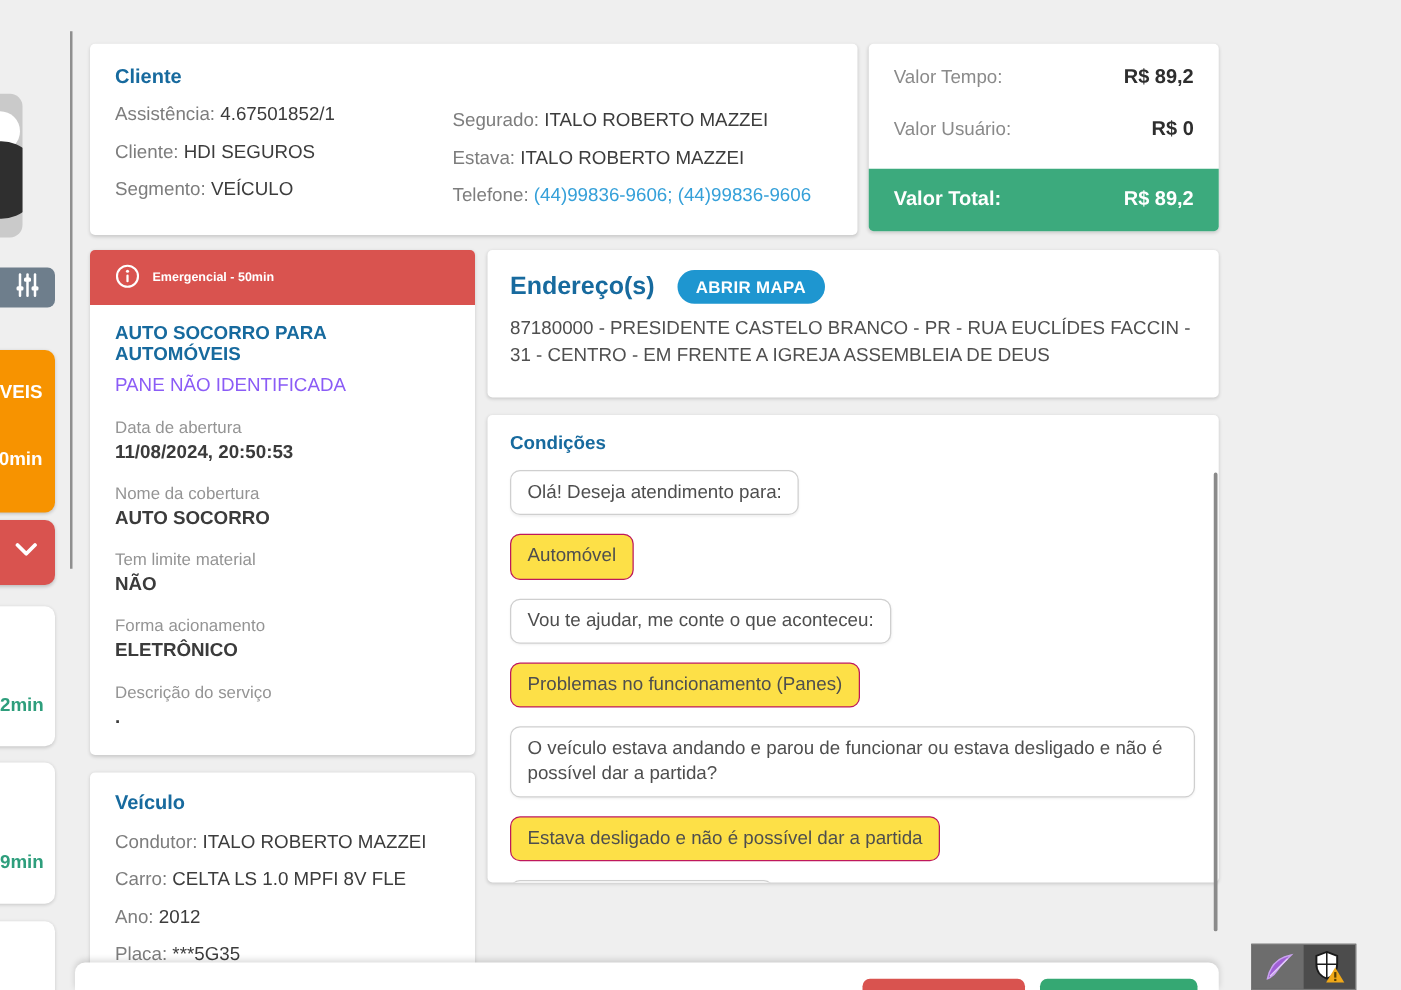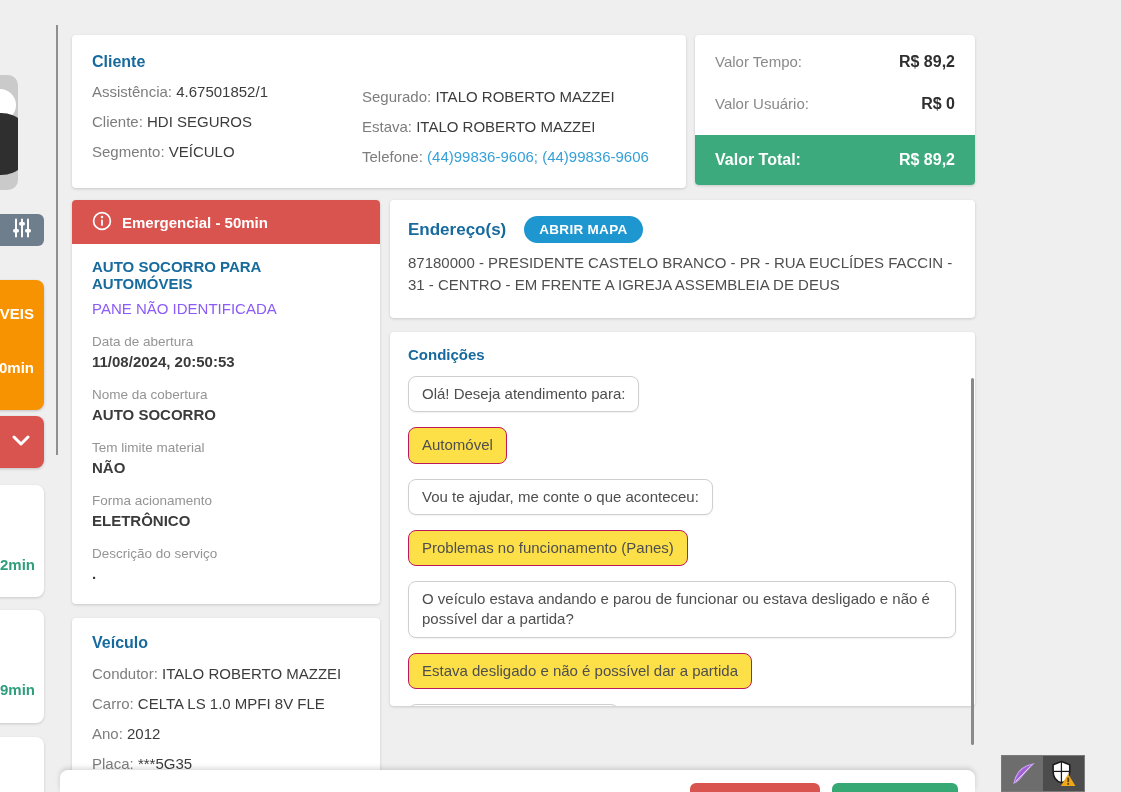--- a/index.html
+++ b/index.html
@@ -48,21 +48,21 @@
   .bill-row { display:flex; justify-content:space-between; align-items:baseline; margin-bottom:24px; }
   .bill-row .lbl { font-size:15px; color:#8A8A8A; }
   .bill-row .val { font-size:16px; font-weight:700; color:#2E2E2E; }
   .total-band { position:absolute; left:0; bottom:0; width:100%; height:50px; background:#3CAA7D;
                 border-radius:0 0 4px 4px; display:flex; justify-content:space-between; align-items:center;
                 padding:0 20px; color:#fff; font-weight:700; font-size:16px; }
 
   
   .service-card { left:72px; top:200px; width:308px; height:404px; }
   .svc-banner { height:44px; background:#D9534F; border-radius:4px 4px 0 0; display:flex; align-items:center;
-                gap:10px; padding:0 20px; color:#fff; font-weight:700; font-size:15px; }
+                gap:10px; padding:0 20px; color:#fff; font-weight:700; font-size:10px; }
   .svc-body { padding:14px 20px; }
   .svc-title { color:#176A9E; font-weight:700; font-size:15px; margin-bottom:8px; }
   .svc-sub { color:#8b5cf6; font-size:15px; margin-bottom:17px; }
   .fld-lbl { color:#949494; font-size:13.5px; margin-bottom:4px; }
   .fld-val { color:#3B3B3B; font-size:15px; font-weight:700; margin-bottom:17px; }
 
   
   .vehicle-card { left:72px; top:618px; width:308px; height:158px; padding:16px 20px; }
   .vehicle-card .blue-title { margin-bottom:13px; }
 
@@ -236,21 +236,21 @@
       <span class="val">2012</span>
     </div>
     <div class="row15">
       <span class="lbl">Placa:</span>
       <span class="val">***5G35</span>
     </div>
   </div>
 
   <div class="card address-card">
     <div class="addr-head">
-      <span class="blue-title" style="font-size:17px;">Endereço(s)</span>
+      <span class="blue-title" style="font-size:20px;">Endereço(s)</span>
       <button class="map-btn">ABRIR MAPA</button>
     </div>
     <div class="addr-text">87180000 - PRESIDENTE CASTELO BRANCO - PR - RUA EUCLÍDES FACCIN - 31 - CENTRO - EM FRENTE A IGREJA ASSEMBLEIA DE DEUS</div>
   </div>
 
   <div class="card cond-card">
     <div class="blue-title">Condições</div>
     <div class="msg-row"><span class="msg q">Olá! Deseja atendimento para:</span></div>
     <div class="msg-row"><span class="msg a">Automóvel</span></div>
     <div class="msg-row"><span class="msg q">Vou te ajudar, me conte o que aconteceu:</span></div>

